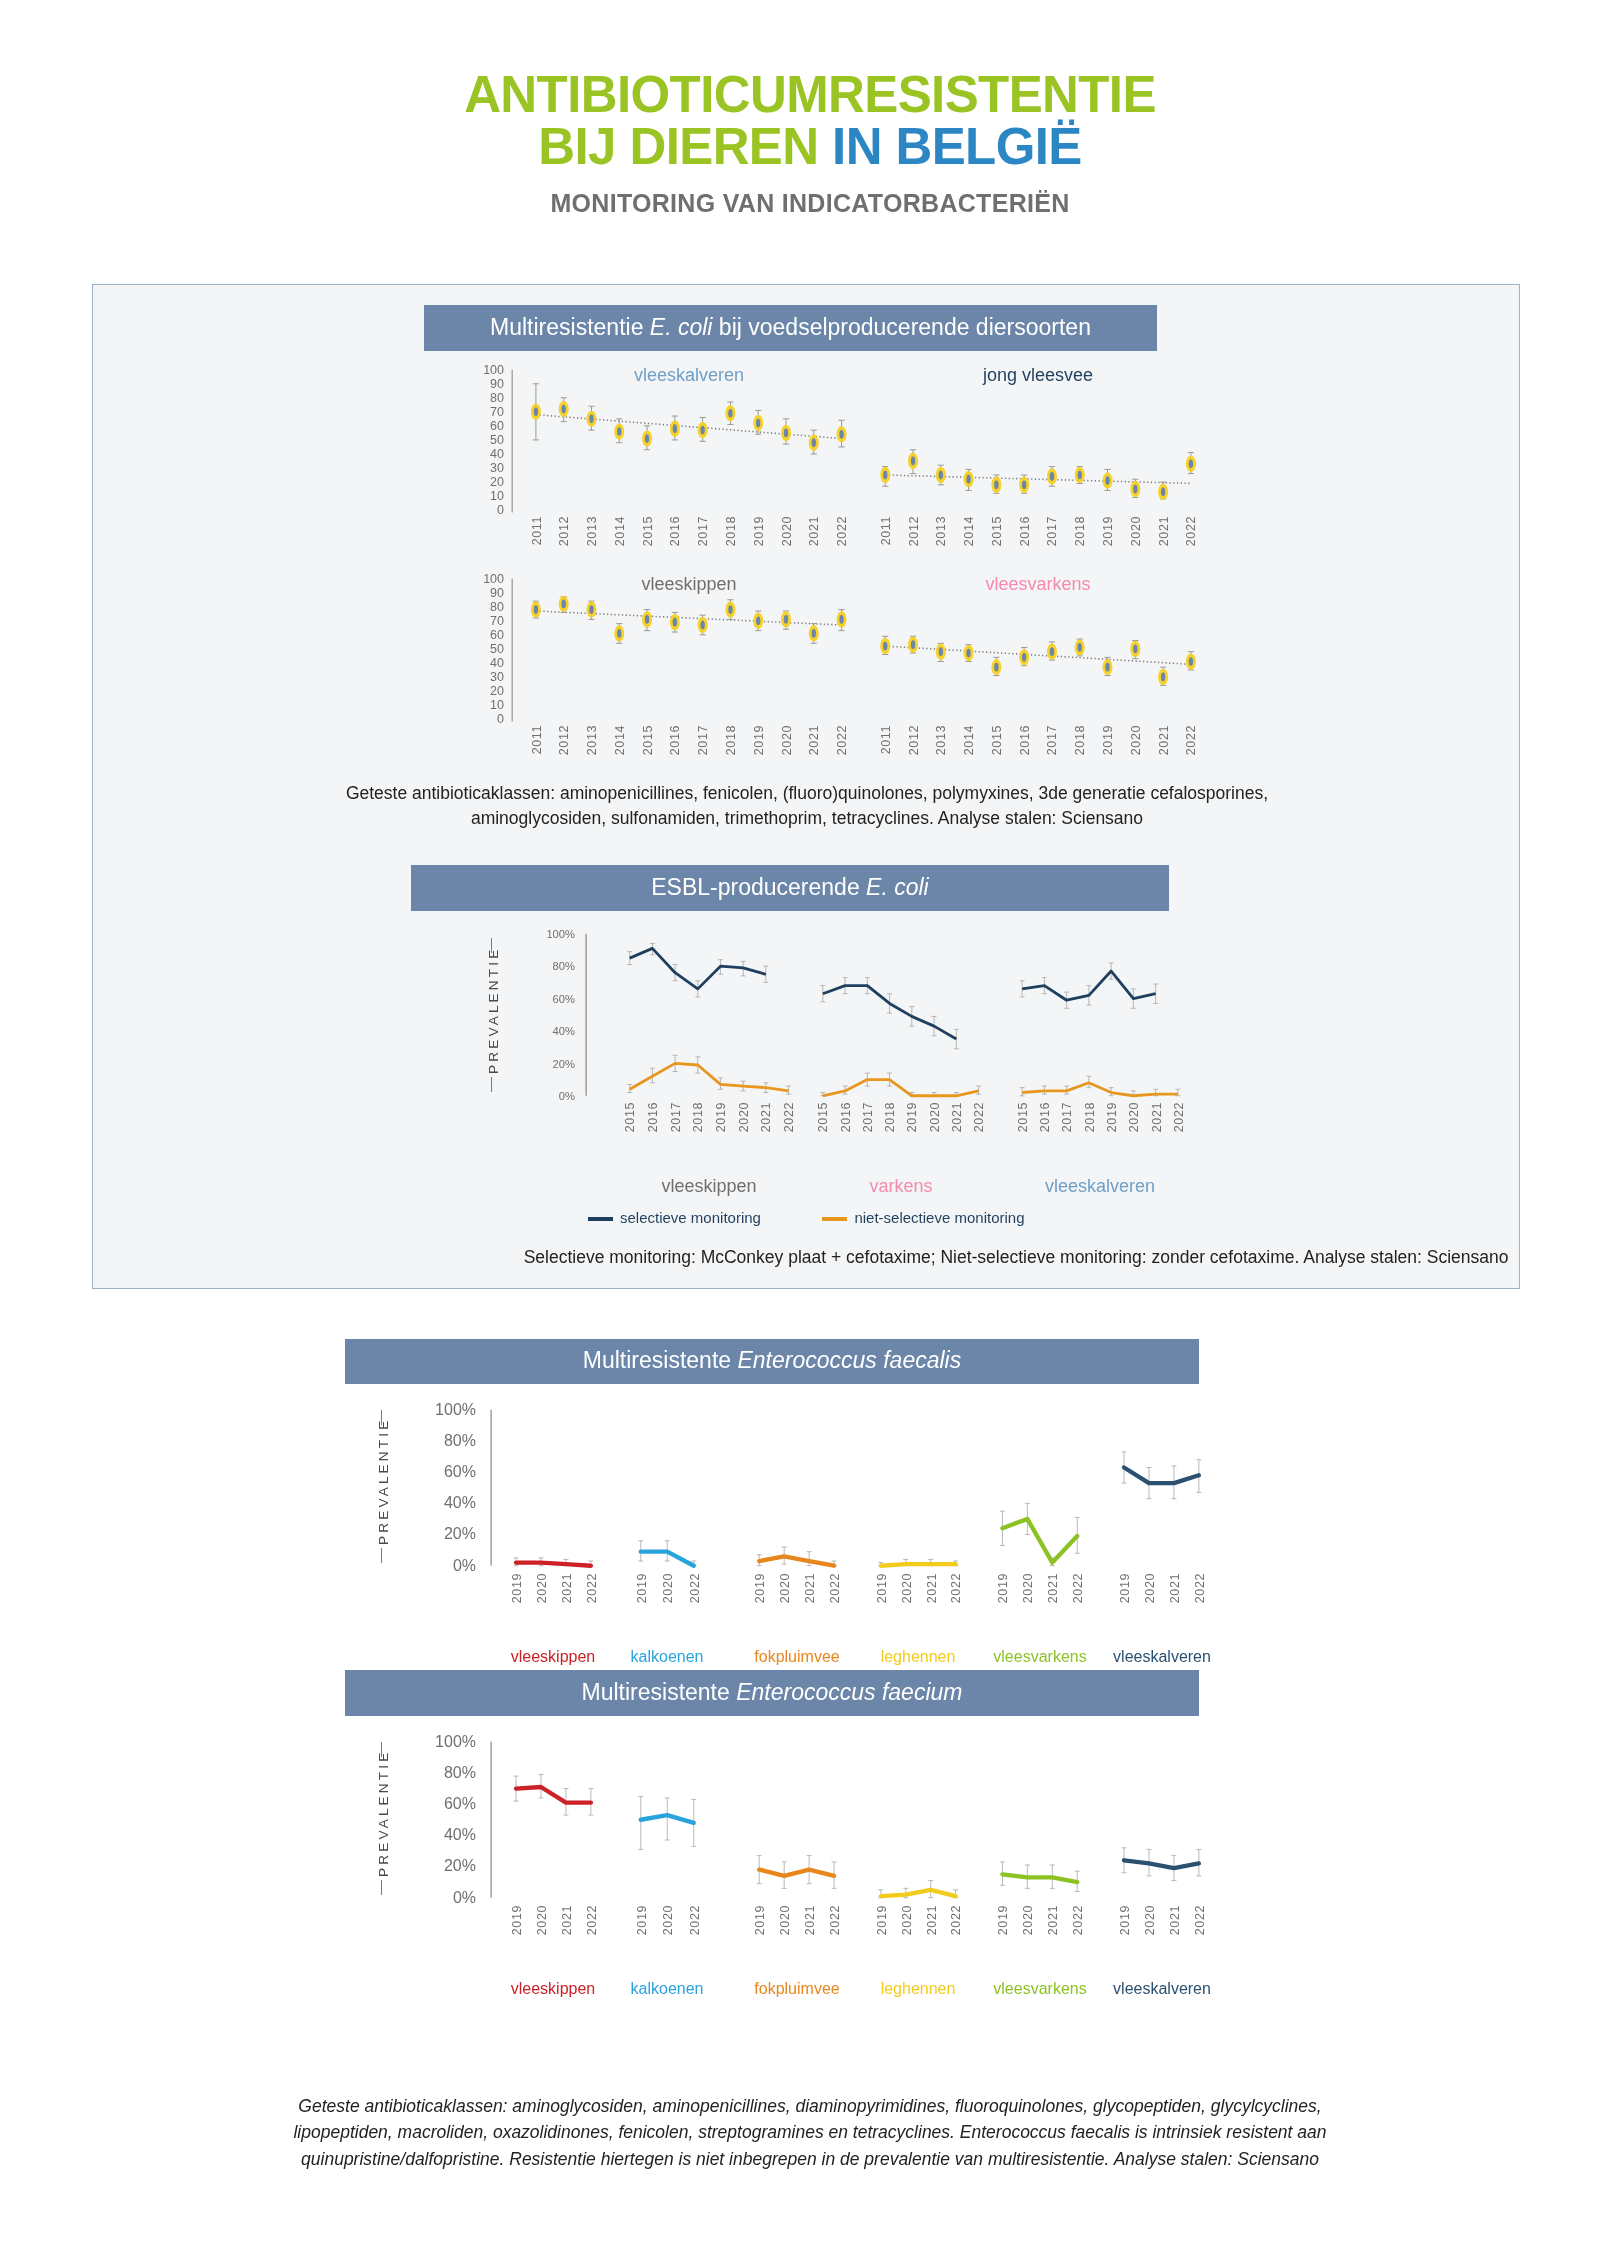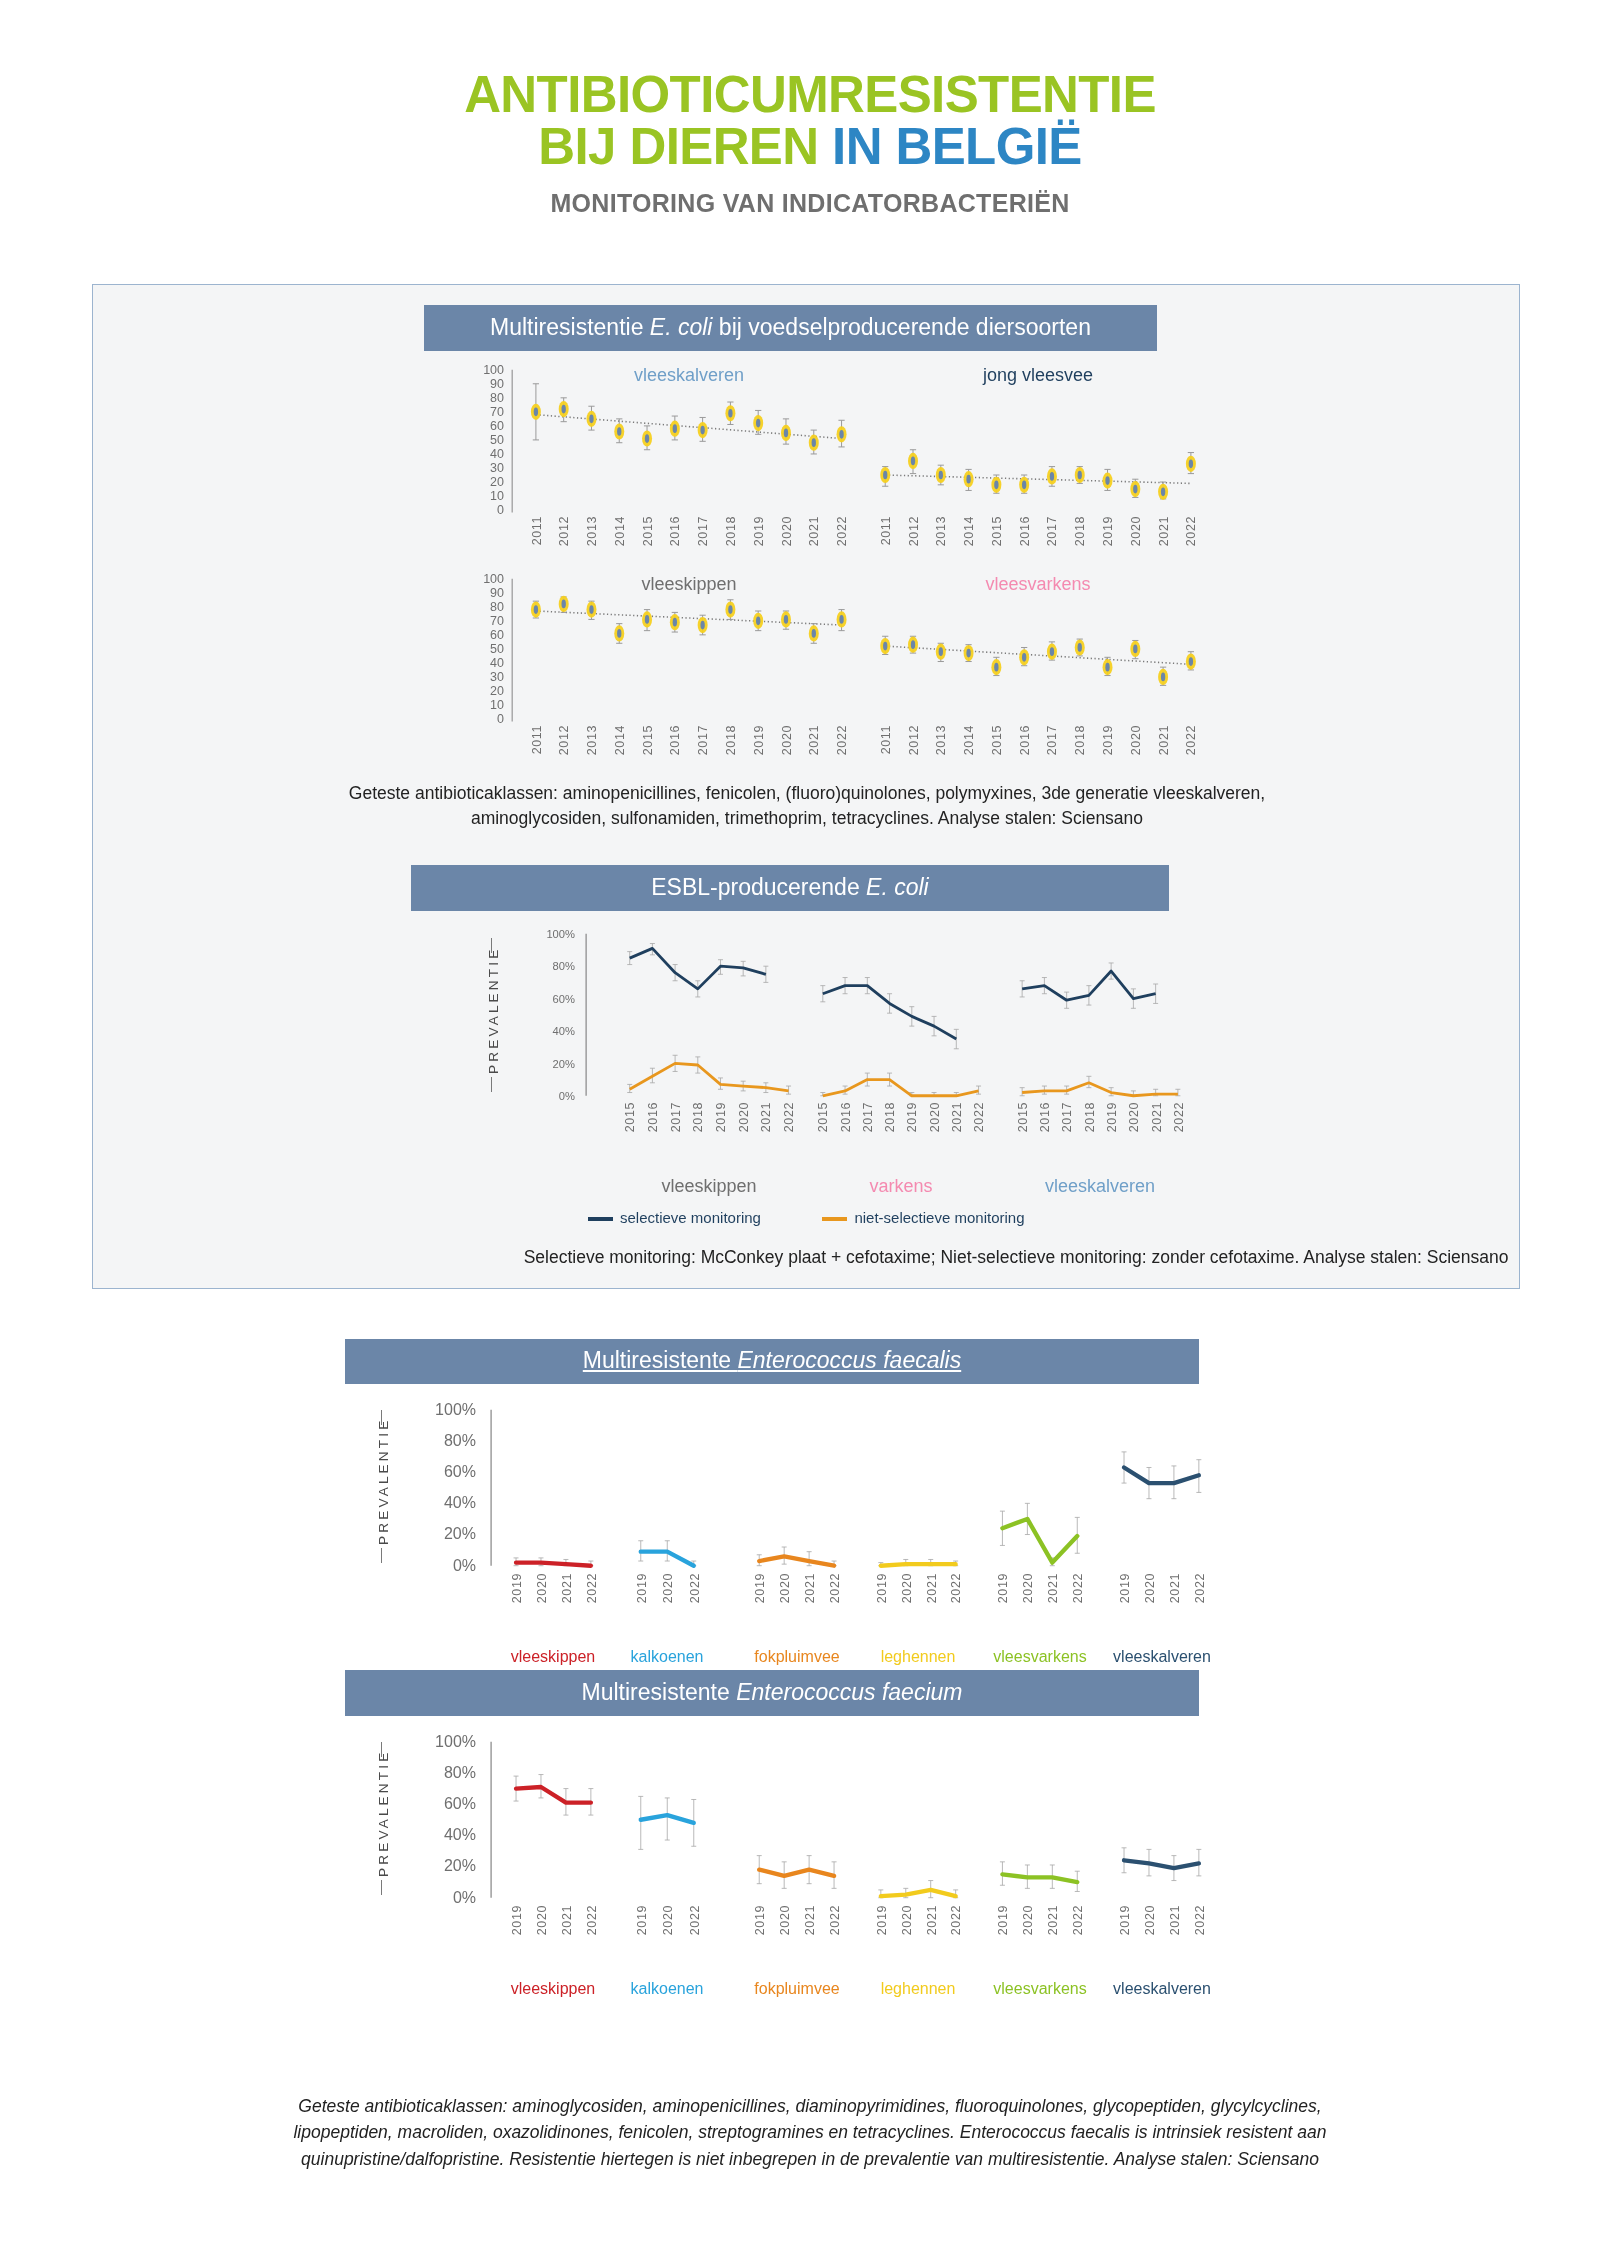--- a/index.html
+++ b/index.html
@@ -393,21 +393,21 @@
       <div class="ytick" style="left: 374px; width: 37px; top: 281px; font-size: 12.5px;">60</div>
       <div class="ytick" style="left: 374px; width: 37px; top: 295px; font-size: 12.5px;">50</div>
       <div class="ytick" style="left: 374px; width: 37px; top: 309px; font-size: 12.5px;">40</div>
       <div class="ytick" style="left: 374px; width: 37px; top: 323px; font-size: 12.5px;">30</div>
       <div class="ytick" style="left: 374px; width: 37px; top: 337px; font-size: 12.5px;">20</div>
       <div class="ytick" style="left: 374px; width: 37px; top: 351px; font-size: 12.5px;">10</div>
       <div class="ytick" style="left: 374px; width: 37px; top: 365px; font-size: 12.5px;">0</div>
     </div>
 
   <div class="caption" style="position:absolute;left:25px;top:496px;width:1378px;">
-    <div>Geteste antibioticaklassen: aminopenicillines, fenicolen, (fluoro)quinolones, polymyxines, 3de generatie vleeskalveren,</div>
+    <div>Geteste antibioticaklassen: aminopenicillines, fenicolen, (fluoro)quinolones, polymyxines, 3de generatie cefalosporines,</div>
     <div>aminoglycosiden, sulfonamiden, trimethoprim, tetracyclines. Analyse stalen: Sciensano</div>
   </div>
 
   <div class="banner" style="position:absolute;left:318px;top:580px;width:758px;">
     <span>ESBL-producerende </span><i>E. coli</i>
   </div>
 
   <div id="sc2" class="plot" style="position:absolute;left:0px;top:627px;width:1426px;height:299px;">
       <svg width="1426" height="299" viewBox="0 0 2286 480">
         <line x1="860" y1="84.39999999999998" x2="860" y2="63.599999999999994" stroke="#a8a8a8" stroke-width="1.3"></line>
@@ -598,21 +598,21 @@
     <span>
       <span class="sw" style="background:#e8971e"></span><span>niet-selectieve monitoring</span>
     </span>
   </div>
 
   <div class="caption" style="position:absolute;left:12.5px;top:960px;width:1403px;text-align:right;">Selectieve monitoring: McConkey plaat + cefotaxime; Niet-selectieve monitoring: zonder cefotaxime. Analyse stalen: Sciensano</div>
 </div>
 
 <div class="panel2">
 
-  <div class="banner" style="position:absolute;left:253px;top:22.5px;width:854px;text-decoration:underline;">
+  <div class="banner" style="position:absolute;left:253px;top:22.5px;width:854px;">
     <span>Multiresistente </span><i>Enterococcus faecalis</i>
   </div>
 
   <div id="sc3" class="plot" style="position:absolute;left:0px;top:75px;width:1428px;height:312px;">
       <svg width="1428" height="312" viewBox="0 0 2290 500">
         <line x1="680" y1="280" x2="680" y2="267.5" stroke="#a8a8a8" stroke-width="1.3"></line>
         <line x1="676" y1="267.5" x2="684" y2="267.5" stroke="#a8a8a8" stroke-width="1.3"></line>
         <line x1="676" y1="280" x2="684" y2="280" stroke="#a8a8a8" stroke-width="1.3"></line>
         <line x1="720" y1="280" x2="720" y2="267.5" stroke="#a8a8a8" stroke-width="1.3"></line>
         <line x1="716" y1="267.5" x2="724" y2="267.5" stroke="#a8a8a8" stroke-width="1.3"></line>

